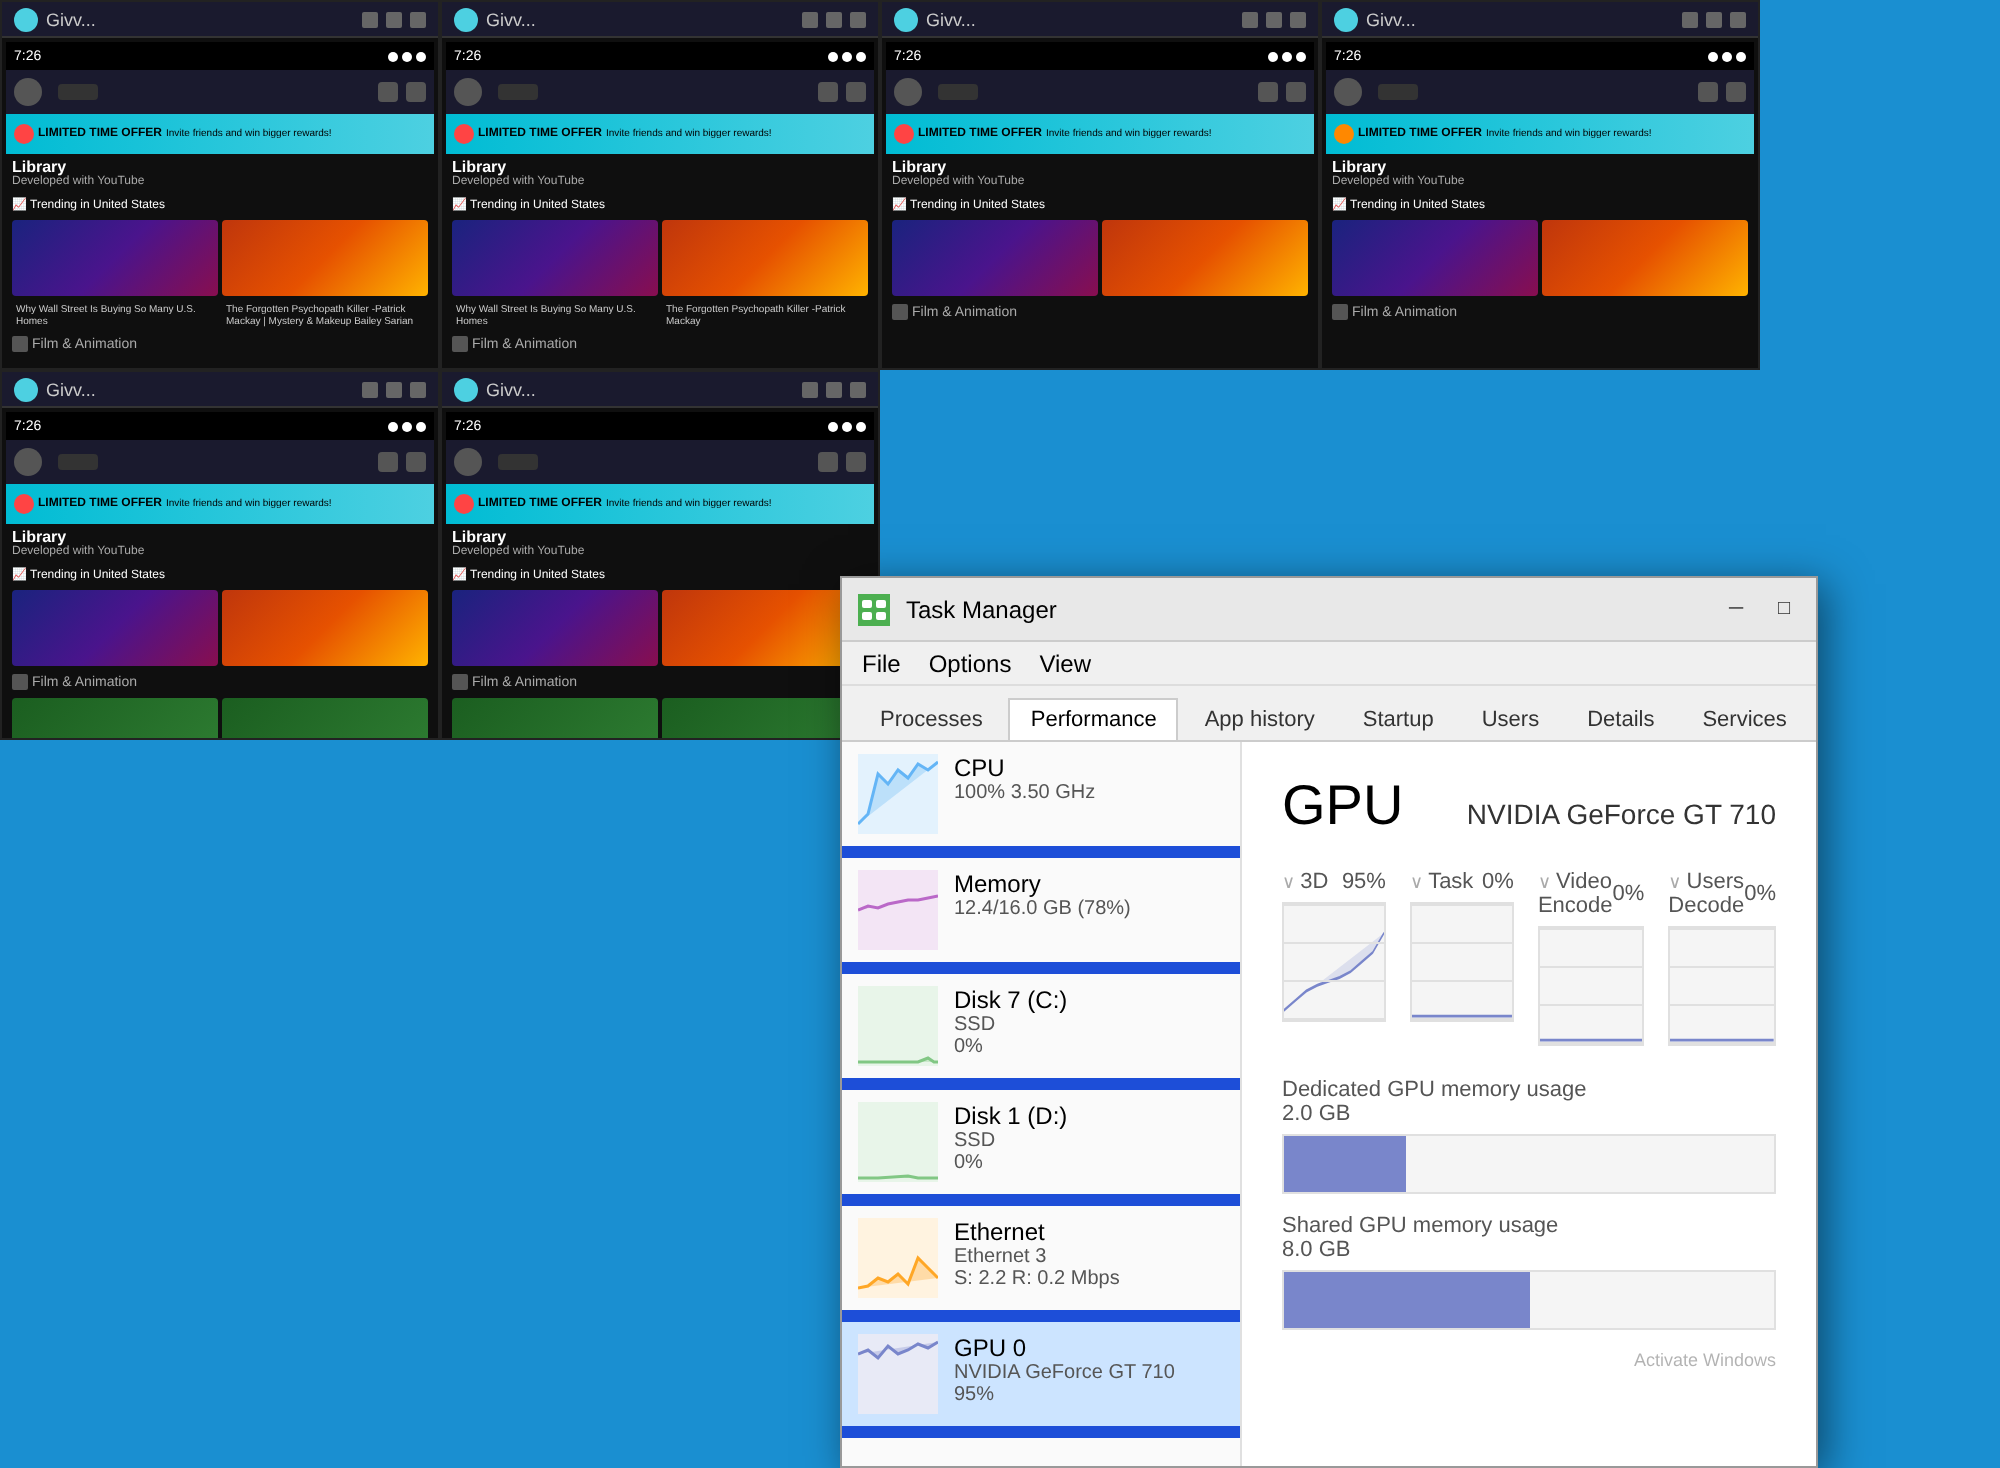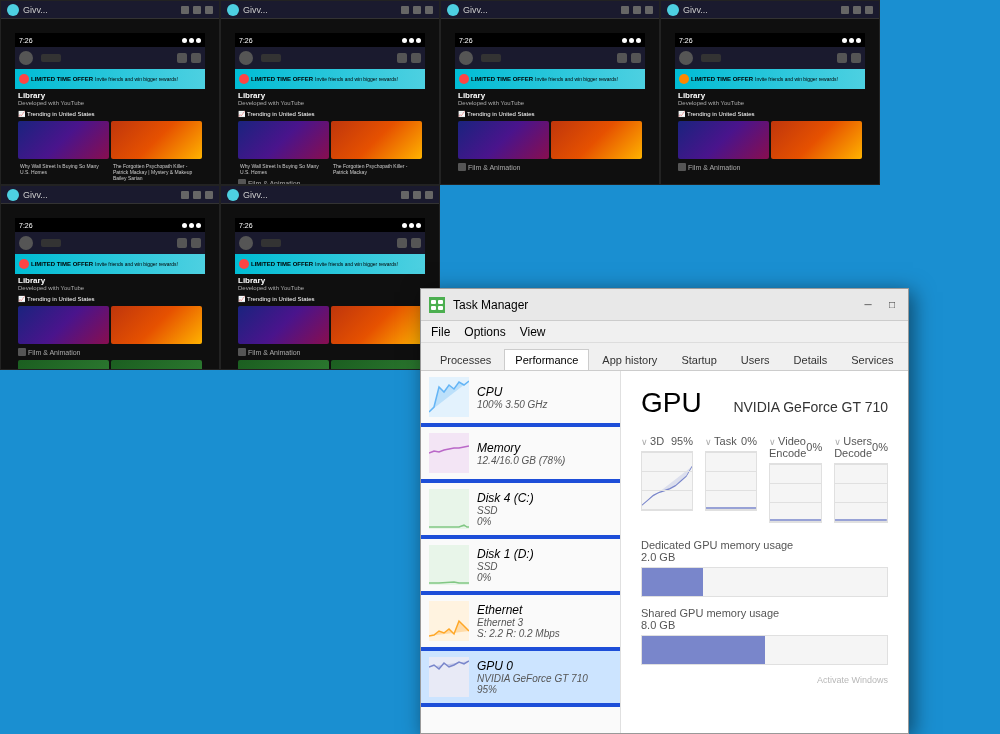--- a/index.html
+++ b/index.html
@@ -46,21 +46,21 @@
     .app-tile-title {
       font-size: 9px;
       color: #ccc;
       flex: 1;
       white-space: nowrap;
       overflow: hidden;
     }
 
     .app-body {
       background: #0f0f0f;
-      padding: 14px;
+      padding: 2px;
       height: calc(100% - 18px);
       overflow: hidden;
     }
 
     
     .status-bar {
       height: 14px;
       background: #000;
       display: flex;
       align-items: center;
@@ -310,26 +310,24 @@
     .tm-left {
       width: 200px;
       background: #fafafa;
       border-right: 1px solid #e0e0e0;
       overflow-y: auto;
       flex-shrink: 0;
     }
 
     .tm-list-item {
       display: flex;
-      align-items: center;
       padding: 6px 8px;
       gap: 8px;
       cursor: pointer;
-      border-bottom: 4px solid #1d4ed8;
-      font-style: italic;
+      border-bottom: 6px solid #1d4ed8;
     }
 
     .tm-list-item.selected {
       background: #cce4ff;
     }
 
     .tm-list-info {
       flex: 1;
     }
 
@@ -826,21 +824,21 @@
         </div>
       </div>
 
       <div class="tm-list-item">
         <div style="width:40px;height:40px;background:#e8f5e9;position:relative;overflow:hidden;flex-shrink:0;">
           <svg width="40" height="40" viewBox="0 0 40 40">
             <polyline points="0,38 10,38 20,38 30,38 35,36 38,38 40,38" fill="rgba(129,199,132,0.3)" stroke="#81c784" stroke-width="1.5"></polyline>
           </svg>
         </div>
         <div class="tm-list-info">
-          <div class="tm-list-name">Disk 4 (C:)</div>
+          <div class="tm-list-name">Disk 7 (C:)</div>
           <div class="tm-list-detail">SSD</div>
           <div class="tm-list-detail">0%</div>
         </div>
       </div>
 
       <div class="tm-list-item">
         <div style="width:40px;height:40px;background:#e8f5e9;position:relative;overflow:hidden;flex-shrink:0;">
           <svg width="40" height="40" viewBox="0 0 40 40">
             <polyline points="0,38 10,38 25,37 30,38 40,38" fill="rgba(129,199,132,0.3)" stroke="#81c784" stroke-width="1.5"></polyline>
           </svg>

